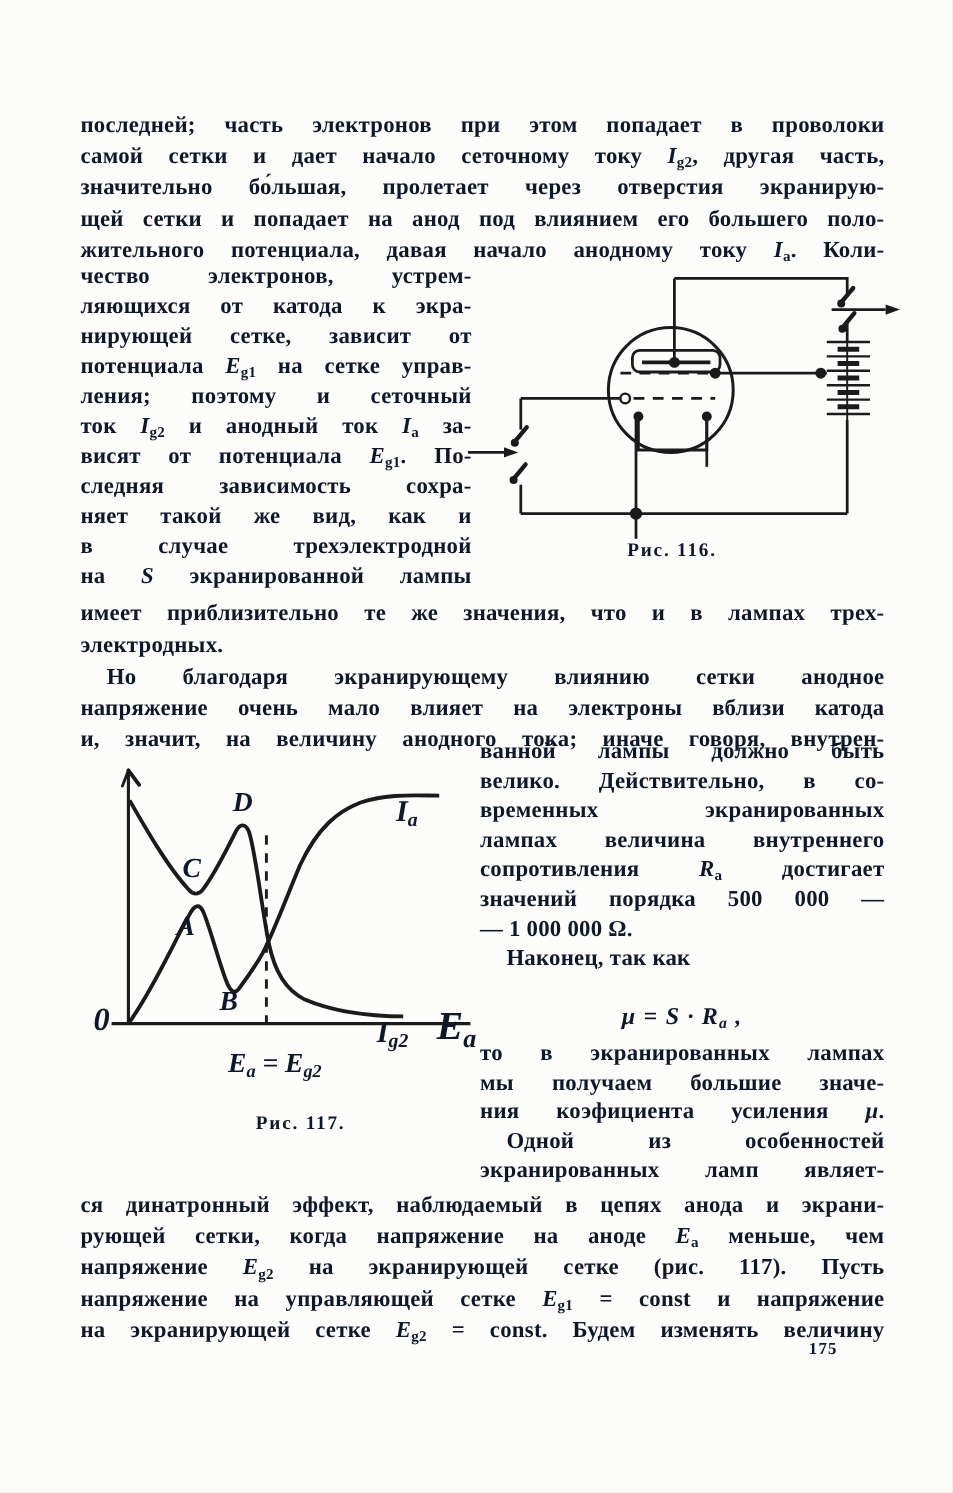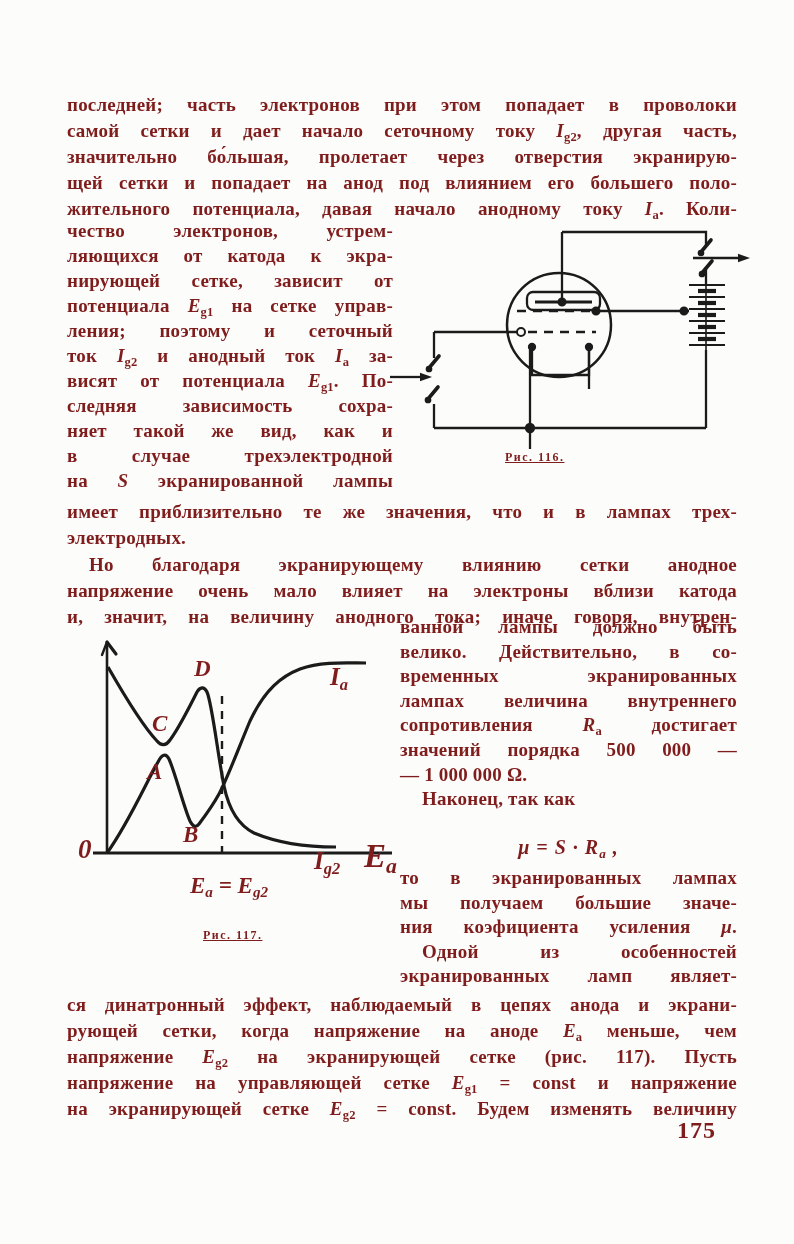--- a/index.html
+++ b/index.html
@@ -1,35 +1,35 @@
 <!DOCTYPE html>
 <html><head>
 <meta charset="utf-8">
 <style>
   html,body{margin:0;padding:0;background:#d9d9d6;}
   .page{
     position:relative;width:794px;height:1244px;background:#fcfcfa;
-    font-family:"Liberation Serif",serif;color:#7f1d1d;font-weight:700;
+    font-family:"Liberation Serif",serif;color:#0f172a;font-weight:700;
     overflow:hidden;margin:0 auto;
   }
   .tblock{position:absolute;font-size:19px;letter-spacing:.2px;}
   .line{text-align:justify;text-align-last:justify;}
   .line.noj{text-align-last:left;}
   .line.indent{text-indent:22px;}
   sub{font-size:66%;line-height:0;vertical-align:-0.28em;}
   .v{font-style:italic;}
   .fw{left:67px;width:670px;line-height:26px;}
   .colL{left:67px;top:218px;width:326px;line-height:25px;}
   .colR{left:400px;top:615px;width:337px;line-height:24.6px;}
   .formula{position:absolute;left:400px;top:836px;width:337px;text-align:center;
     font-size:20px;font-style:italic;letter-spacing:1px;}
-  .caption{position:absolute;font-size:12px;letter-spacing:1.5px;text-decoration:underline;}
+  .caption{position:absolute;text-align:center;font-size:16px;letter-spacing:1.5px;}
   .lbl{position:absolute;font-style:italic;font-weight:700;line-height:1;}
-  .pagenum{position:absolute;left:656px;top:1117px;width:60px;text-align:right;
-    font-size:24px;font-weight:600;letter-spacing:1px;}
+  .pagenum{position:absolute;left:656px;top:1117px;width:60px;text-align:center;
+    font-size:14px;font-weight:600;letter-spacing:1px;}
   svg{position:absolute;overflow:visible;}
   .stroke{stroke:#1b1b1b;fill:none;}
 </style>
 </head>
 <body>
 
 <div class="page">
 
   <div class="tblock fw" style="top:92px">
       <div class="line">последней; часть электронов при этом попадает в проволоки</div>

